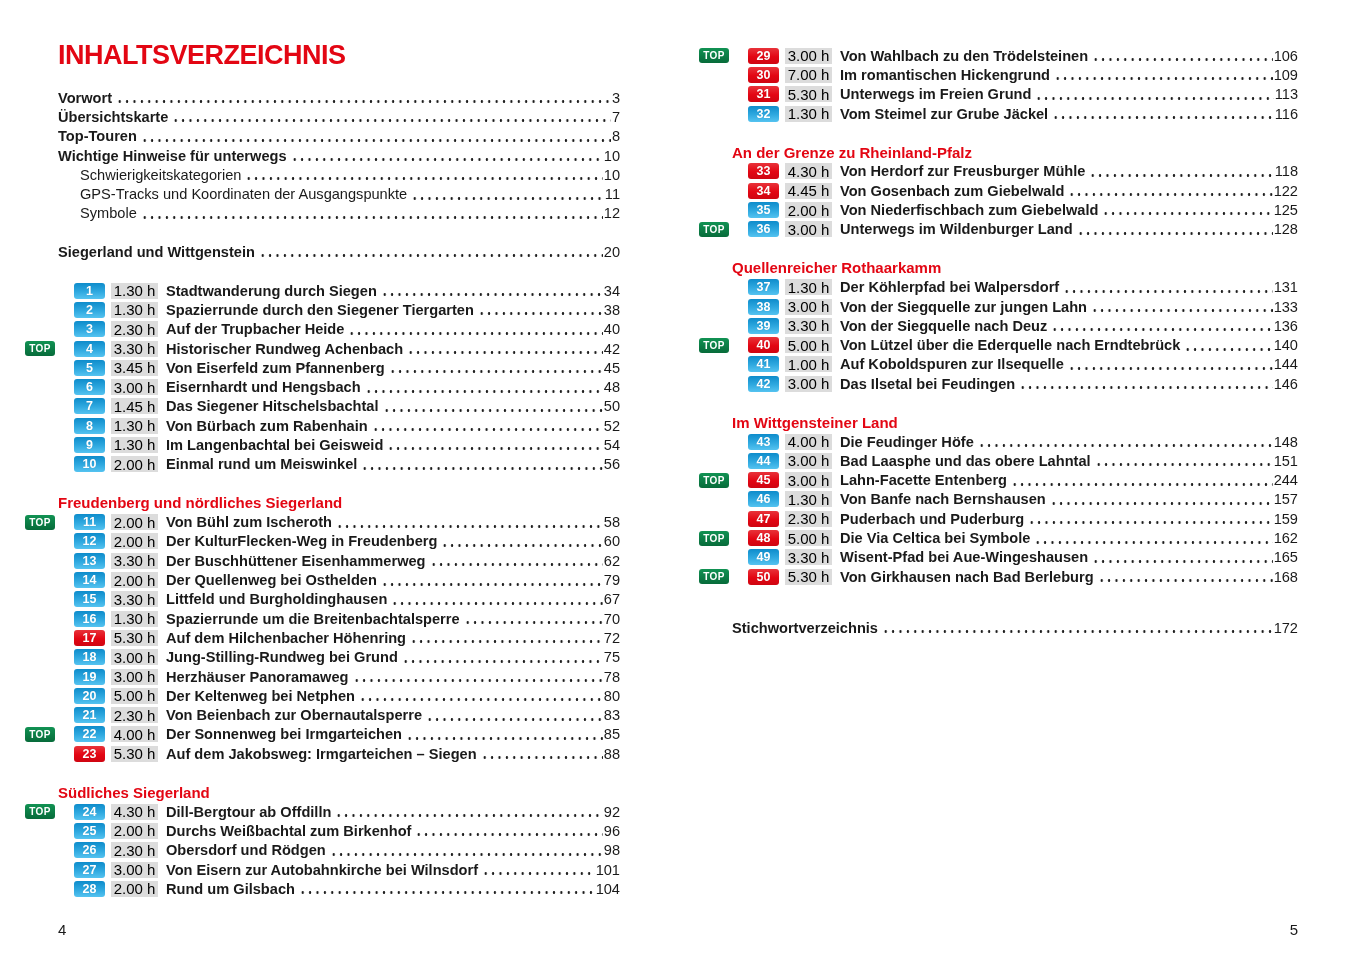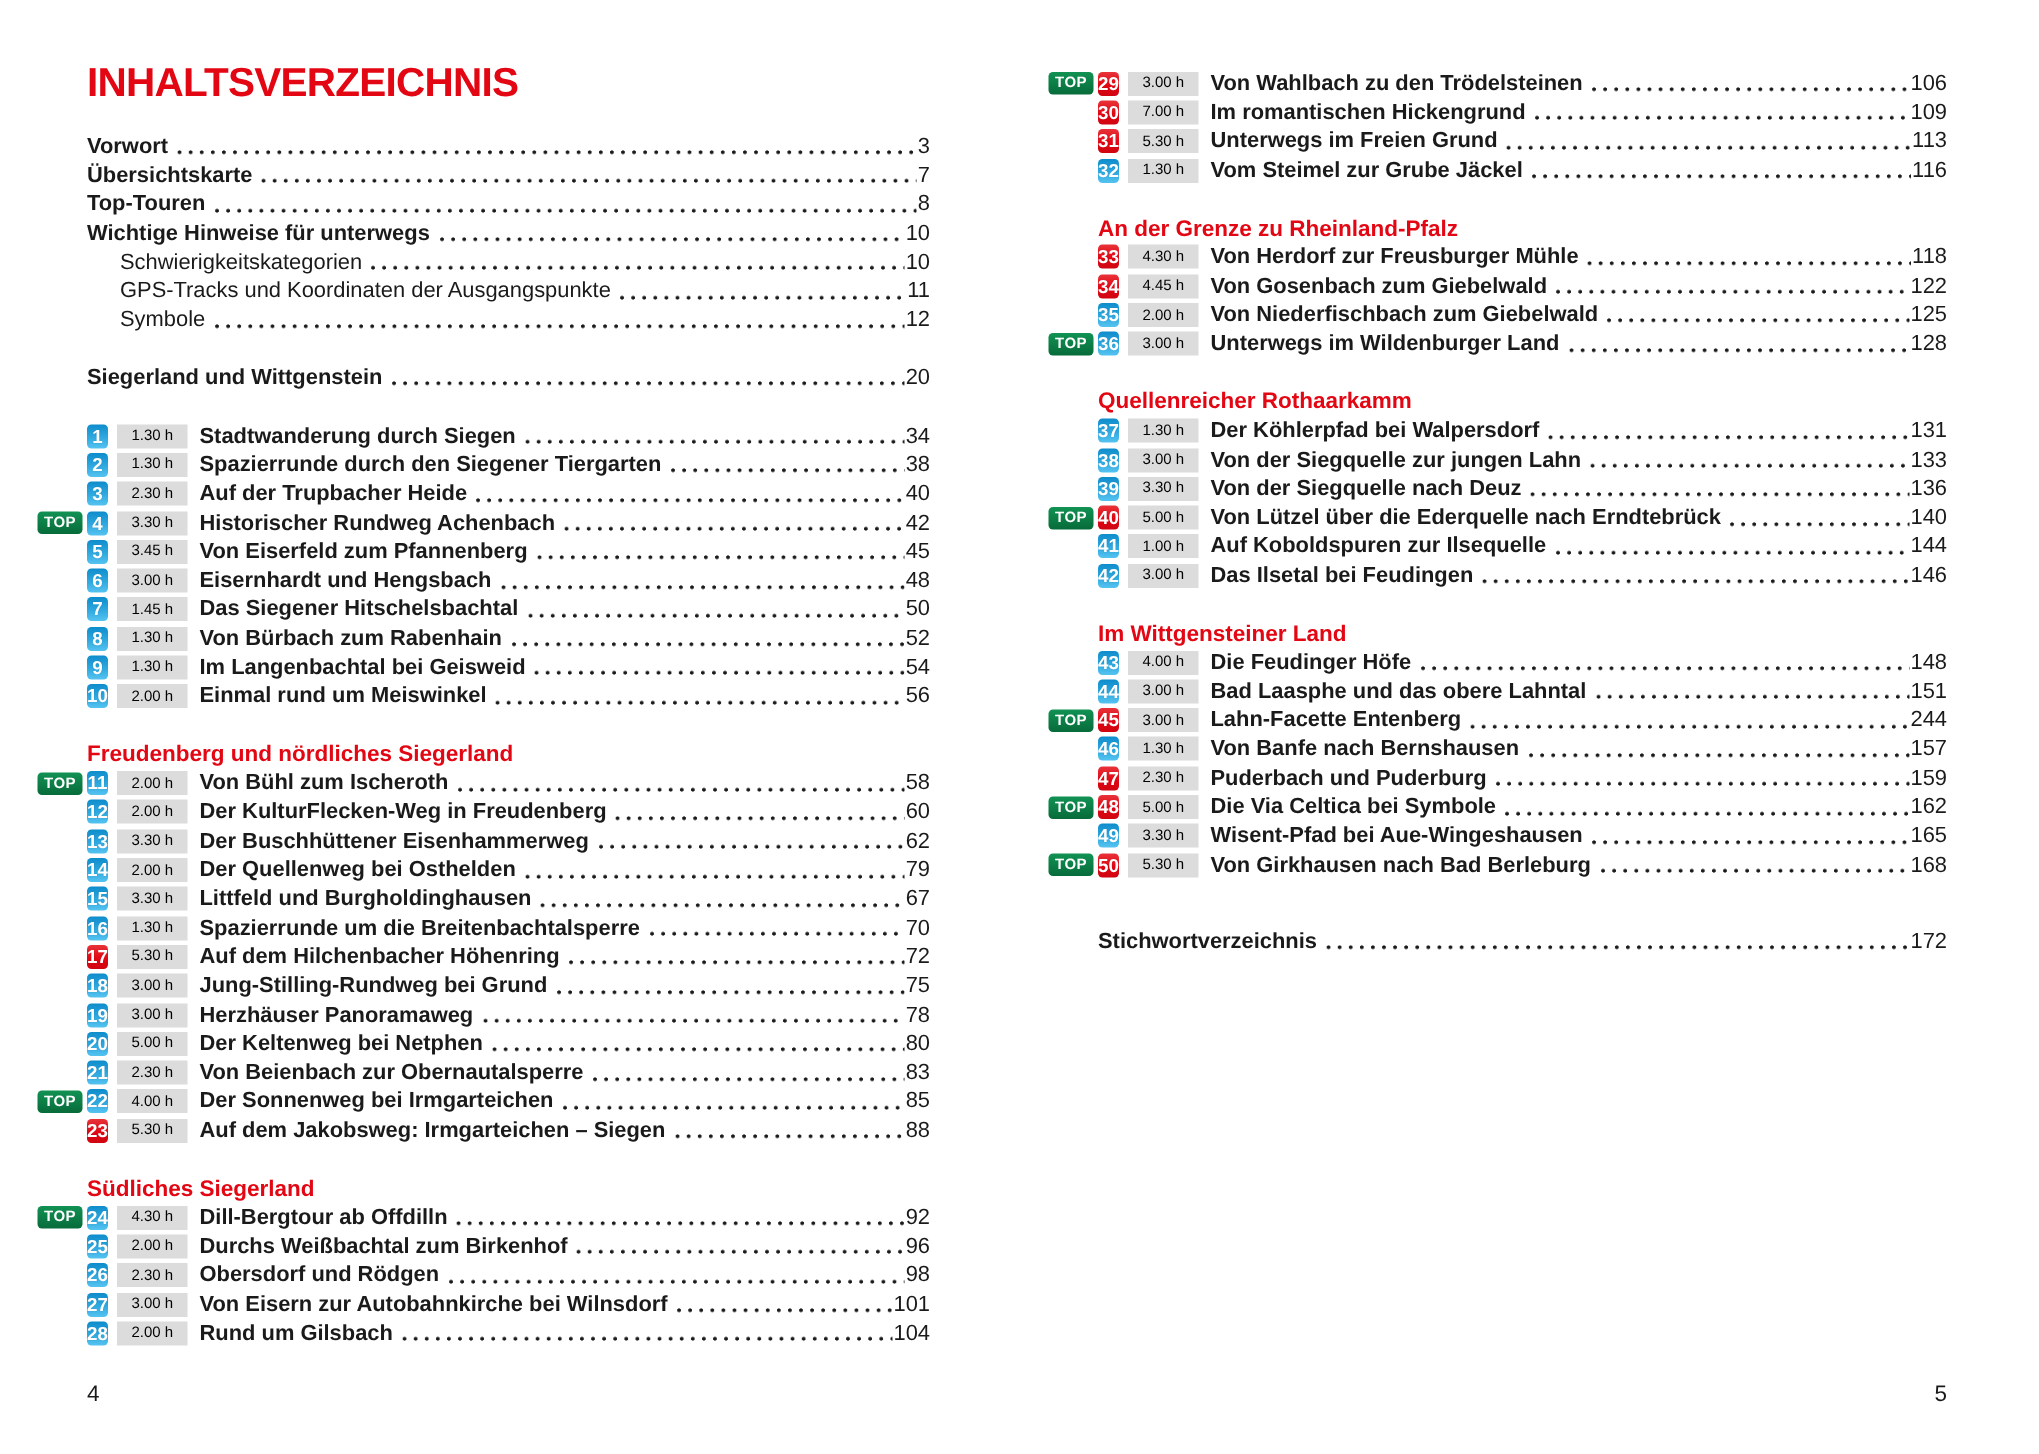--- a/index.html
+++ b/index.html
@@ -32,39 +32,39 @@
   .fm.sub .label{font-weight:normal;}
   .part{margin-top:19.3px;}
 
   .section{margin-top:19.3px;}
   .heading{
     display:flex;align-items:center;height:19.3px;
     color:#e30613;font-size:15px;font-weight:bold;
   }
   .entry{margin-left:-33px;}
   .top-badge{
-    flex:0 0 auto;width:30px;height:15px;margin-right:3px;
+    flex:0 0 auto;width:30px;height:15px;margin-right:19px;
     border-radius:3px;background:linear-gradient(180deg,#119253 0%,#076b3a 100%);
     color:#fff;font-size:10px;font-weight:bold;letter-spacing:.3px;
     display:flex;align-items:center;justify-content:center;
     visibility:hidden;
   }
   .top-badge.visible{visibility:visible;}
   .num{
-    flex:0 0 auto;width:14px;height:16px;border-radius:3px;
+    flex:0 0 auto;width:31px;height:16px;border-radius:3px;
     color:#fff;font-size:12.5px;font-weight:bold;
     display:flex;align-items:center;justify-content:center;
     text-shadow:0 0 1px rgba(0,0,0,.15);
   }
   .num.blue{background:linear-gradient(180deg,#0e8ccb 0%,#2fa9e0 55%,#55c3f0 100%);}
   .num.red{background:linear-gradient(180deg,#e8333a 0%,#e30613 55%,#cf0511 100%);}
   .time{
     flex:0 0 auto;width:47px;height:16px;margin-left:6px;
     background:#dcdcdc;color:#000;
-    font-size:10px;font-weight:normal;
+    font-size:15px;font-weight:normal;
     display:flex;align-items:center;justify-content:center;
   }
   .entry .title{margin-left:8px;}
   .index-row{margin-top:32px;align-items:center;}
   .pagenum{
     position:absolute;top:921px;font-size:15px;font-weight:normal;color:#1a1a1a;
   }
   .pagenum.pn-left{left:58px;}
   .pagenum.pn-right{left:1232px;width:66px;text-align:right;}
 </style>

